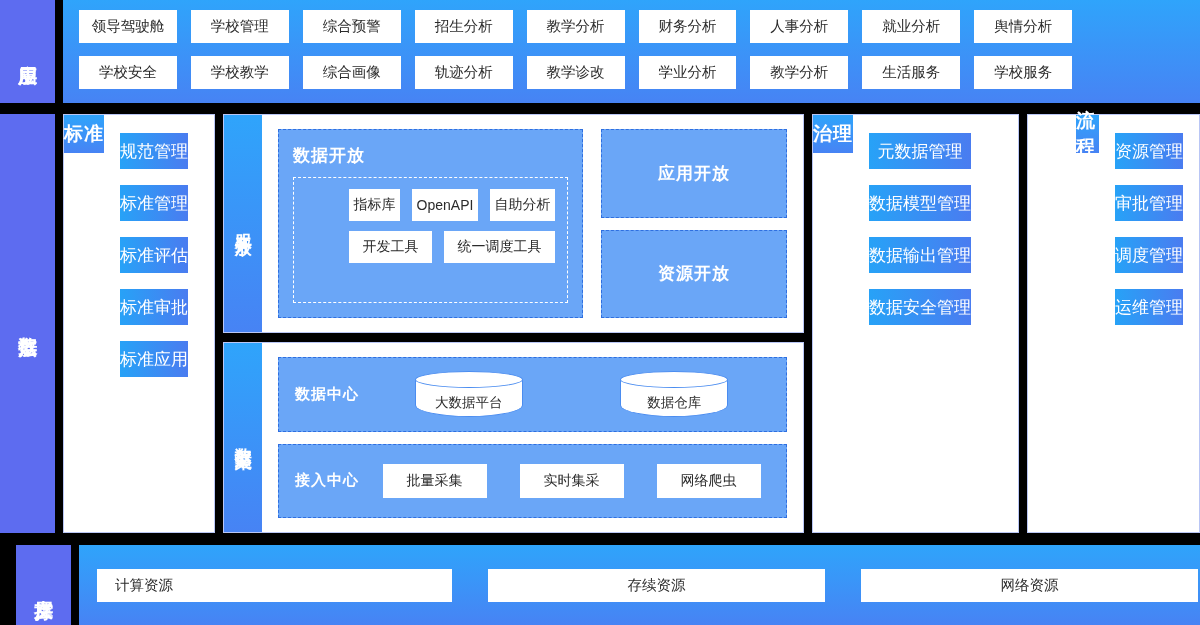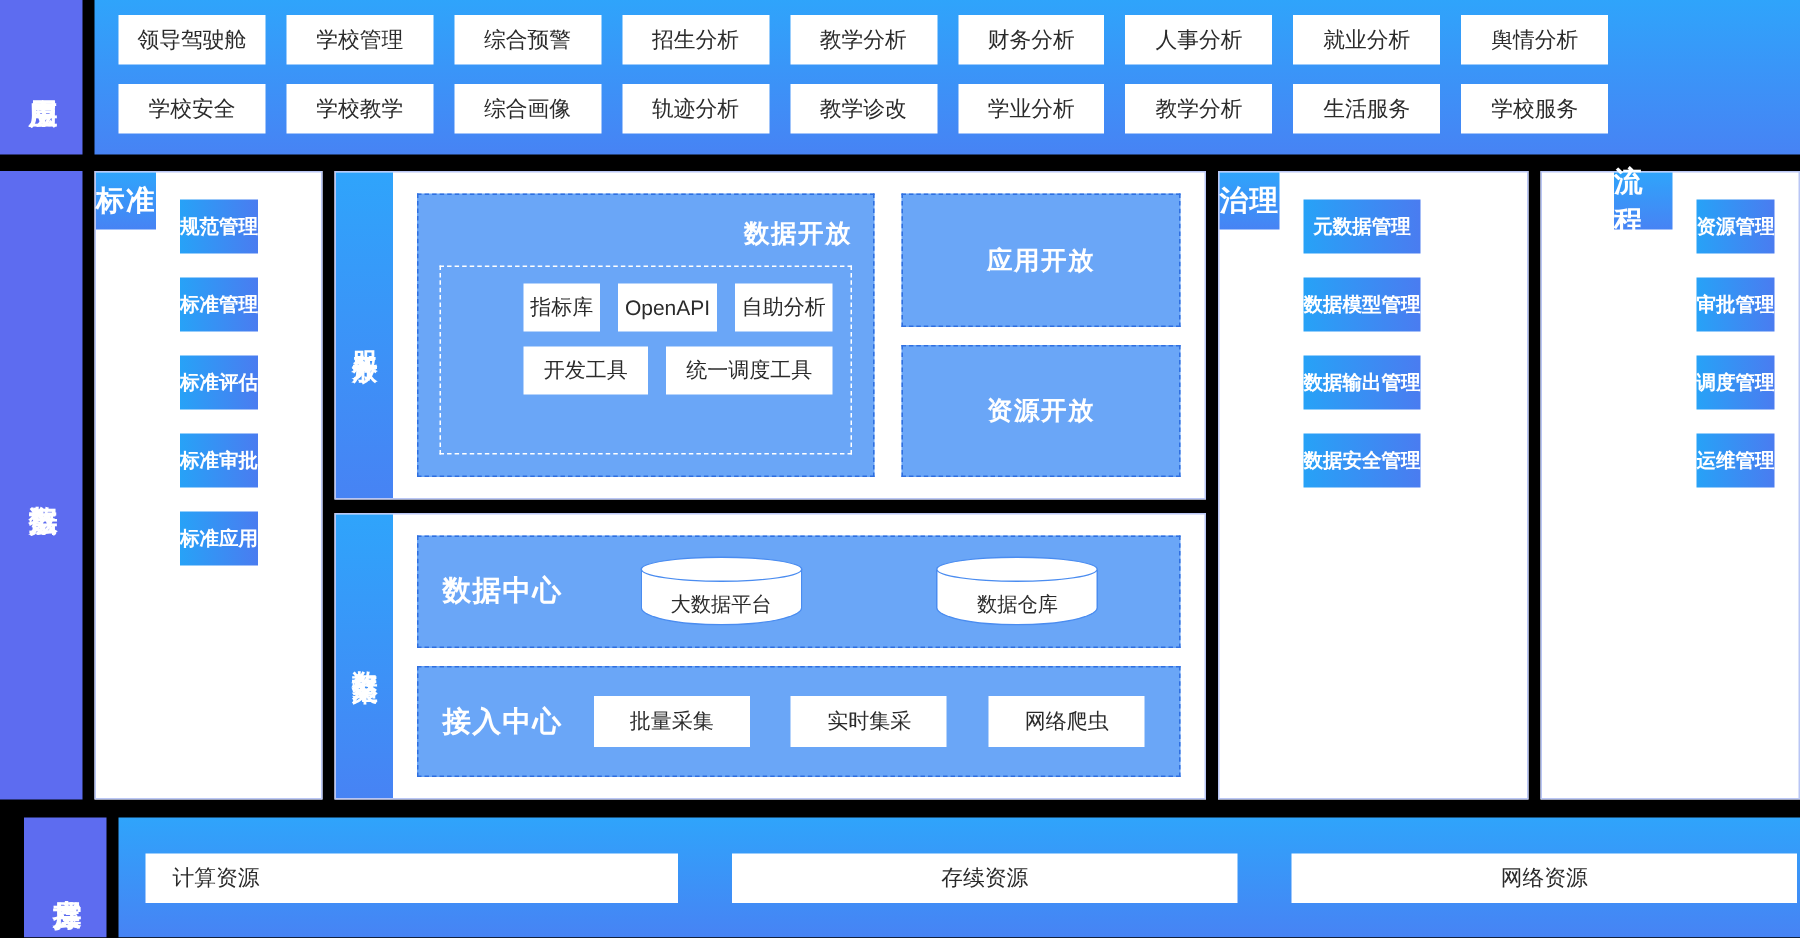--- a/index.html
+++ b/index.html
@@ -89,21 +89,21 @@
     display: flex; align-items: center; justify-content: center;
     letter-spacing: 1px;
   }
   .col-items {
     padding: 18px 16px 0 16px;
     display: flex; flex-direction: column; gap: 16px;
   }
   .col-chip {
     background: linear-gradient(90deg, #27a2f7 0%, #4a7cf0 100%);
     color: #ffffff;
-    font-size: 13px; font-weight: 700;
+    font-size: 17px; font-weight: 400;
     height: 36px;
     display: flex; align-items: center; justify-content: center;
     white-space: nowrap;
   }
 
   
   .center-stack {
     flex: 1 1 auto;
     display: flex; flex-direction: column;
     gap: 9px;
@@ -139,21 +139,21 @@
   .open-main {
     flex: 1 1 auto;
     background: #6aa6f7;
     border: 1px dashed #2f6fe0;
     padding: 10px 14px 14px 14px;
     display: flex; flex-direction: column;
     min-width: 0;
   }
   .open-title {
     color: #ffffff; font-size: 17px; font-weight: 700;
-    text-align: right; padding: 4px 0 10px 0;
+    text-align: left; padding: 4px 0 10px 0;
     letter-spacing: 1px;
     font-family: Liberation Mono, monospace;
   }
   .tool-box {
     border: 1px dashed #ffffff;
     padding: 11px 12px;
     display: flex; flex-direction: column; gap: 10px;
     flex: 1 1 auto;
   }
   .tool-row { display: flex; gap: 12px; margin-left: 43px; }
@@ -190,21 +190,21 @@
   .agg-band {
     background: #6aa6f7;
     border: 1px dashed #2f6fe0;
     flex: 1 1 0;
     display: flex; align-items: center;
     padding: 0 16px;
     gap: 14px;
     min-height: 0;
   }
   .agg-label {
-    color: #ffffff; font-size: 19px; font-weight: 700;
+    color: #ffffff; font-size: 15px; font-weight: 700;
     flex: 0 0 auto; letter-spacing: 1px;
     white-space: nowrap;
   }
   .agg-content {
     flex: 1 1 auto;
     display: flex; align-items: center; justify-content: space-around;
     gap: 14px;
   }
 
   

